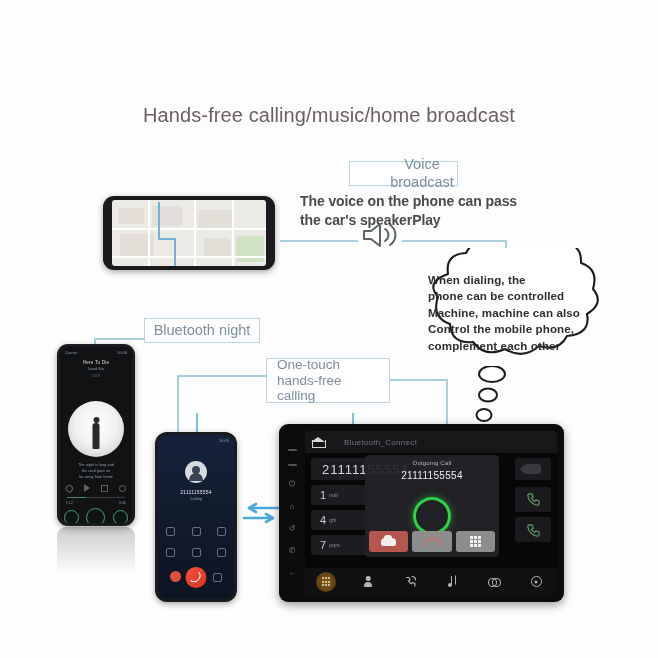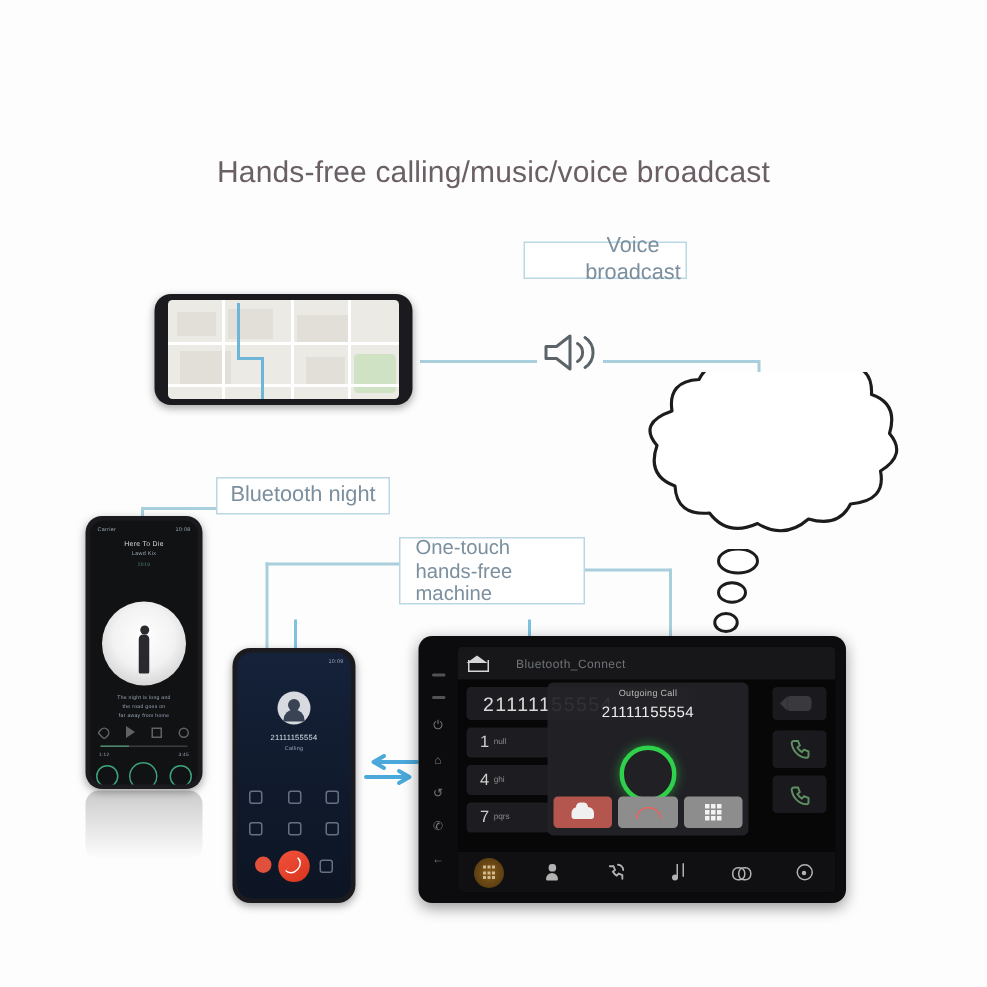--- a/index.html
+++ b/index.html
@@ -228,71 +228,78 @@
       border:1.5px solid currentColor; position:relative; }
   .gear-glyph::after { content:""; position:absolute; left:50%; top:50%;
       transform:translate(-50%,-50%); width:3px; height:3px; border-radius:50%;
       background:currentColor; }
 </style>
 </head>
 <body>
 
 <div class="stage">
 
-  <div class="subtitle">Hands-free calling/music/voice broadcast</div>
+  <div class="subtitle">Hands-free calling/music/home broadcast</div>
 
   <div class="ln lnh" style="left:280px; top:240px; width:78px;"></div>
   <div class="ln lnh" style="left:402px; top:240px; width:104px;"></div>
   <div class="ln lnv" style="left:505px; top:240px; height:22px;"></div>
 
   <div class="ln lnv" style="left:177px; top:375px; height:70px;"></div>
   <div class="ln lnh" style="left:177px; top:375px; width:90px;"></div>
   <div class="ln lnh" style="left:389px; top:379px; width:58px;"></div>
   <div class="ln lnv" style="left:446px; top:379px; height:48px;"></div>
 
   <div class="ln lnv ln-blue" style="left:352px; top:413px; height:122px; width:2px;"></div>
   <div class="ln lnv ln-blue" style="left:196px; top:413px; height:60px; width:2px;"></div>
   <div class="ln lnh" style="left:94px; top:338px; width:52px;"></div>
   <div class="ln lnv" style="left:94px; top:338px; height:24px;"></div>
 
   <div class="box" id="voice-box">
     <span>Voice broadcast</span>
   </div>
+  <div class="plain-text" id="voice-desc">The voice on the phone can pass
+the car's speakerPlay</div>
 
   <div id="speaker">
     <svg width="42" height="32" viewBox="0 0 42 32">
       <path d="M4 12 h7 L20 5 v22 L11 20 H4 Z" fill="none" stroke="#5b6468" stroke-width="2" stroke-linejoin="round"></path>
       <path d="M25 10 a7 7 0 0 1 0 12" fill="none" stroke="#5b6468" stroke-width="2" stroke-linecap="round"></path>
       <path d="M30 6 a12 12 0 0 1 0 20" fill="none" stroke="#5b6468" stroke-width="2" stroke-linecap="round"></path>
     </svg>
   </div>
 
   <div id="bubble">
     <svg width="206" height="125" viewBox="0 0 206 125">
       <path d="M44 26 q-3 -20 18 -21 q8 -16 28 -9 q14 -16 34 -6 q20 -10 32 6 q22 -2 21 19
                q18 6 12 26 q12 14 -6 25 q4 20 -20 22 q-8 16 -28 10 q-16 14 -34 3
                q-20 9 -32 -7 q-22 2 -23 -18 q-19 -7 -12 -27 q-13 -15 10 -23 Z" fill="#ffffff" stroke="#1c1c1c" stroke-width="2.1" stroke-linejoin="round"></path>
     </svg>
   </div>
+  <div id="bubble-text">When dialing, the
+ phone can be controlled
+Machine, machine can also
+Control the mobile phone,
+complement each other</div>
   <div id="bubble-tail">
     <svg width="40" height="62" viewBox="0 0 40 62">
       <ellipse cx="22" cy="8" rx="13" ry="8" fill="#fff" stroke="#1c1c1c" stroke-width="2"></ellipse>
       <ellipse cx="18" cy="29" rx="9" ry="6.5" fill="#fff" stroke="#1c1c1c" stroke-width="2"></ellipse>
       <ellipse cx="14" cy="49" rx="7.5" ry="6" fill="#fff" stroke="#1c1c1c" stroke-width="2"></ellipse>
     </svg>
   </div>
 
   <div class="box" id="music-box">
     <span>Bluetooth night</span>
   </div>
 
   <div class="box" id="onetouch-box">
     <span>One-touch
 hands-free
-machine</span>
+calling</span>
   </div>
 
   <div class="phone" id="map-phone">
     <div class="screen" id="map-screen">
       <div class="blk" style="left:6px; top:8px; width:26px; height:16px;"></div>
       <div class="blk" style="left:40px; top:6px; width:30px; height:20px;"></div>
       <div class="blk" style="left:8px; top:34px; width:34px; height:22px;"></div>
       <div class="blk" style="left:86px; top:10px; width:34px; height:18px;"></div>
       <div class="blk" style="left:92px; top:38px; width:26px; height:20px;"></div>
       <div class="park" style="left:124px; top:36px; width:28px; height:26px;"></div>

